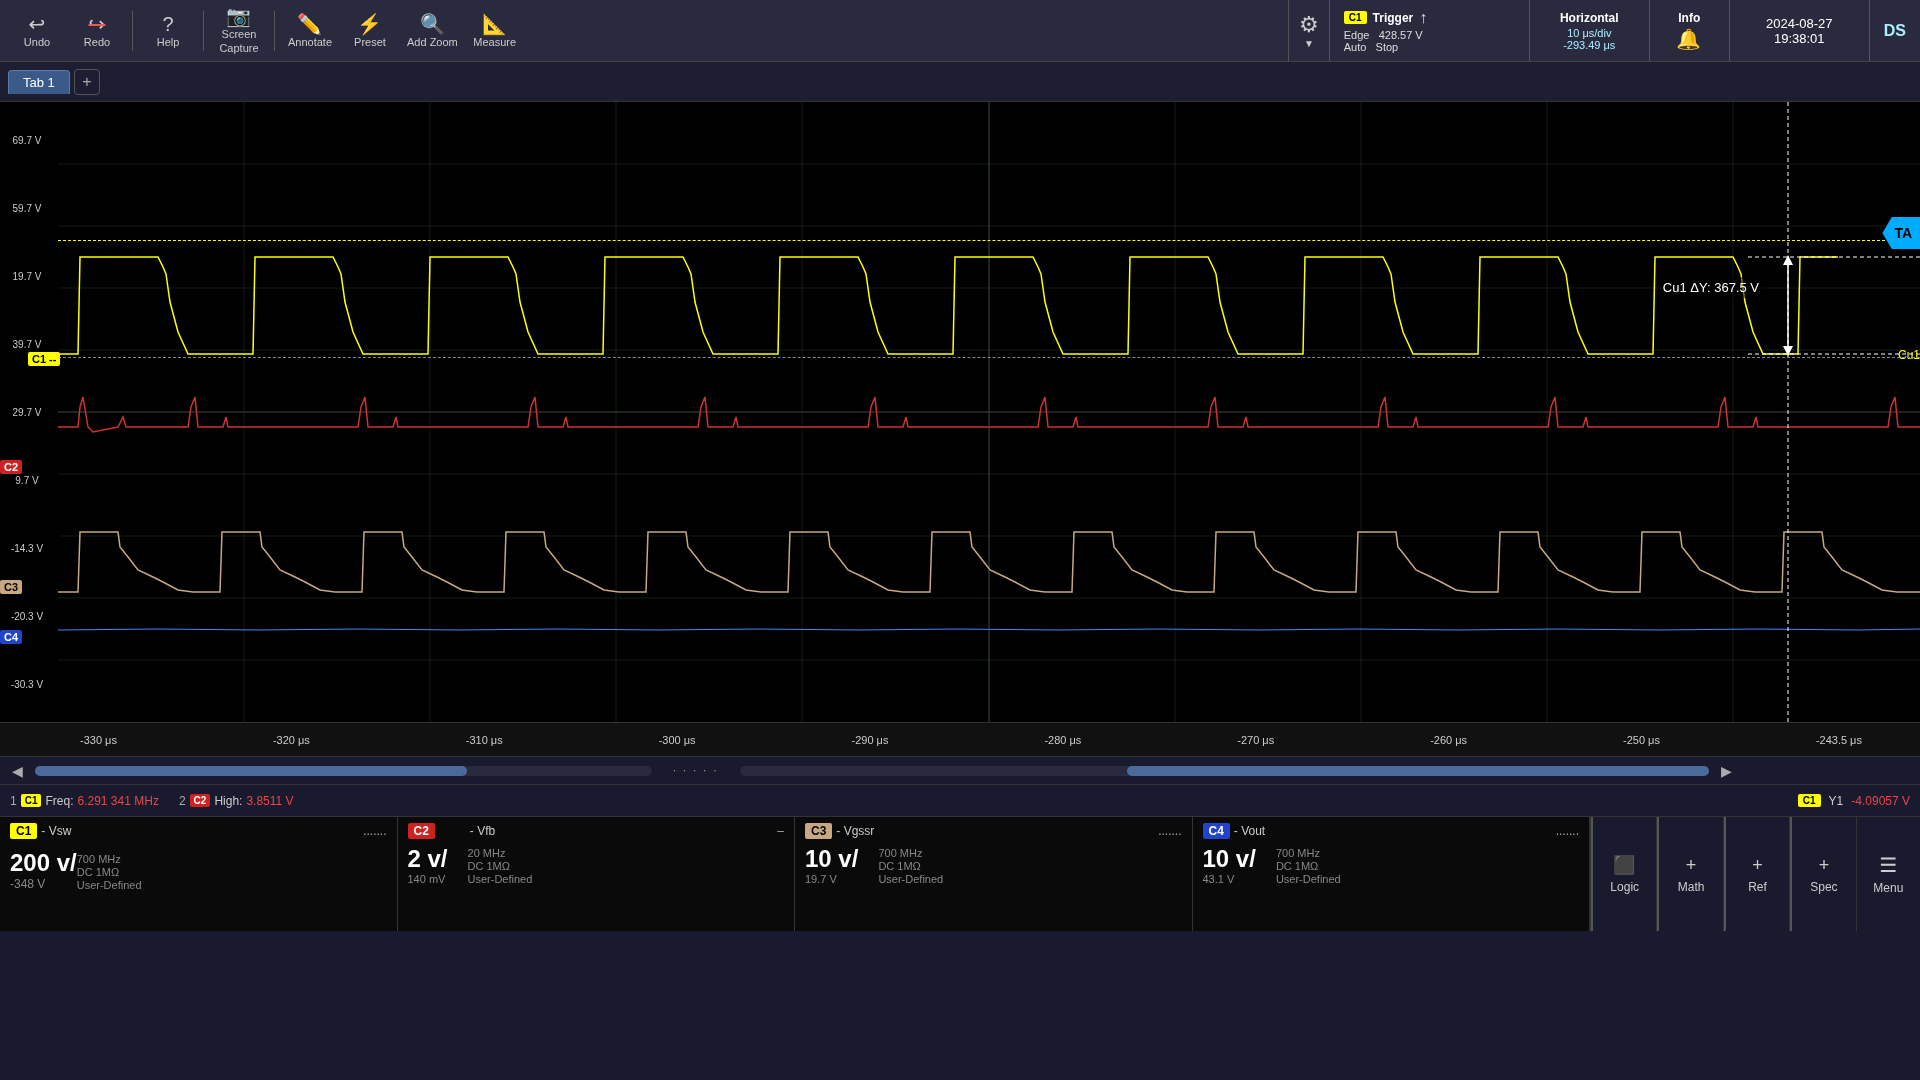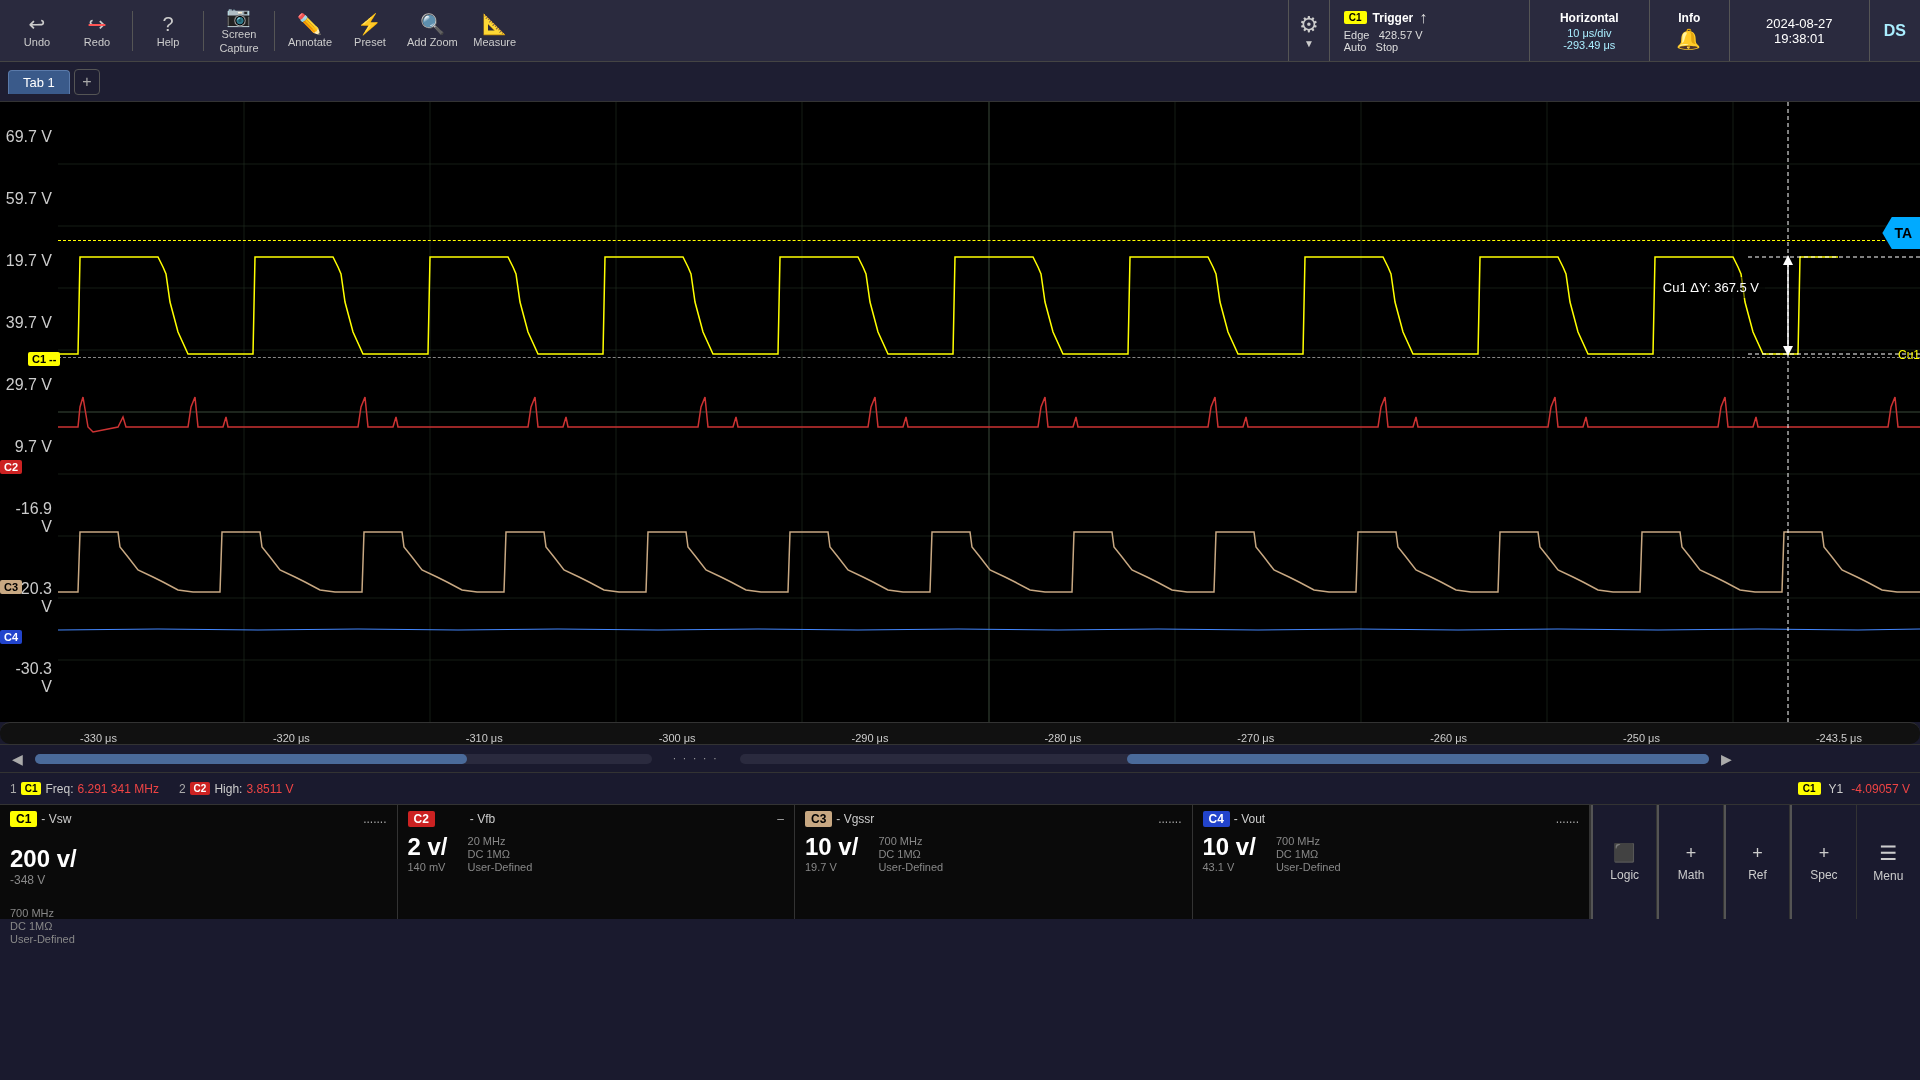--- a/index.html
+++ b/index.html
@@ -74,21 +74,21 @@
     .tab-add {
       background: transparent; border: 1px solid #555; color: #aaa; width: 26px; height: 26px;
       border-radius: 4px; display: flex; align-items: center; justify-content: center; cursor: pointer; font-size: 16px;
     }
 
     
     #scope-area {
       position: relative; background: #000; overflow: hidden;
       width: 1920px; height: 615px;
     }
-    .y-label { font-size: 16px; color: #ccc; text-align: right; padding-right: 4px; }
+    .y-label { font-size: 10px; color: #ccc; text-align: center; padding-right: 4px; }
 
     
     .ch-marker {
       position: absolute; left: 0; font-size: 11px; font-weight: bold;
       padding: 1px 4px; border-radius: 2px; z-index: 20; cursor: pointer;
     }
 
     
     #grid-canvas { position: absolute; top: 0; left: 58px; right: 0; bottom: 0; }
 
@@ -243,21 +243,21 @@
 
 <div id="scope-area" style="position:relative; background:#000; overflow:hidden; width:1920px; height:620px;">
 
   <div style="position:absolute; left:0; top:0; bottom:0; width:58px; z-index:10; display:flex; flex-direction:column; justify-content:space-around; padding:4px 2px;">
     <span class="y-label">69.7 V</span>
     <span class="y-label">59.7 V</span>
     <span class="y-label">19.7 V</span>
     <span class="y-label">39.7 V</span>
     <span class="y-label">29.7 V</span>
     <span class="y-label">9.7 V</span>
-    <span class="y-label">-16.9 V</span>
+    <span class="y-label">-14.3 V</span>
     <span class="y-label">-20.3 V</span>
     <span class="y-label">-30.3 V</span>
   </div>
 
   <div class="ch-marker" style="top:250px; left:0; background:#ffff00; color:#000;margin-left:28px;">C1 --</div>
   <div class="ch-marker" style="top:358px; left:0; background:#cc2222; color:#fff;">C2</div>
   <div class="ch-marker" style="top:478px; left:0; background:#c8a882; color:#000;">C3</div>
   <div class="ch-marker" style="top:528px; left:0; background:#2244cc; color:#fff;">C4</div>
 
   <svg id="grid-canvas" style="position:absolute; top:0; left:58px; right:0; bottom:0; width:calc(100% - 58px); height:100%;" preserveAspectRatio="none" viewBox="0 0 1862 620">
@@ -361,21 +361,21 @@
   <div style="position:absolute; top:115px; right:0; background:#00aaff; color:#000; font-size:14px; font-weight:bold; padding:8px 8px 8px 12px; z-index:30; cursor:pointer; clip-path:polygon(25% 0%, 100% 0%, 100% 100%, 25% 100%, 0% 50%);">
     <span>TA</span>
   </div>
 
   <div style="position:absolute; top:175px; right:155px; color:#fff; font-size:13px; z-index:30; background:rgba(0,0,0,0.5); padding:3px 6px; border-radius:3px;">
     <span>Cu1 ΔY: 367.5 V</span>
   </div>
 
 </div>
 
-<div id="x-axis" style="display:flex; align-items:flex-end; justify-content:space-between; background:#111; height:22px; padding:0 58px 0 80px; border-top:1px solid #333;border-radius:10px;">
+<div id="x-axis" style="display:flex; align-items:center; justify-content:space-between; background:#111; height:34px; padding:0 58px 0 80px; border-top:1px solid #333;">
   <span class="x-label">-330 μs</span>
   <span class="x-label">-320 μs</span>
   <span class="x-label">-310 μs</span>
   <span class="x-label">-300 μs</span>
   <span class="x-label">-290 μs</span>
   <span class="x-label">-280 μs</span>
   <span class="x-label">-270 μs</span>
   <span class="x-label">-260 μs</span>
   <span class="x-label">-250 μs</span>
   <span class="x-label">-243.5 μs</span>
@@ -416,21 +416,21 @@
 </div>
 
 <div style="display:flex; align-items:stretch; background:#111; height:115px; border-top:1px solid #333;">
 
   <div class="ch-panel" style="border-right:1px solid #333; flex:1; padding:6px 10px; cursor:pointer; background:#0a0a0a;">
     <div style="display:flex; align-items:center; gap:4px; margin-bottom:2px;">
       <span style="background:#ffff00; color:#000; font-size:12px; font-weight:bold; padding:1px 6px; border-radius:2px;">C1</span>
       <span style="font-size:12px; color:#ccc;">- Vsw</span>
       <span style="font-size:12px; color:#aaa; margin-left:auto;">.......</span>
     </div>
-    <div style="display:flex; gap:20px; margin-top:16px;flex-direction:column;">
+    <div style="display:flex; margin-top:8px;">
       <div style="display:flex; flex-direction:column;">
         <span style="font-size:24px; font-weight:bold; color:#fff;">200 v/</span>
         <span style="font-size:12px; color:#888;">-348 V</span>
       </div>
       <div style="display:flex; flex-direction:column; font-size:11px; color:#888; justify-content:flex-end; gap:1px;">
         <span>700 MHz</span>
         <span>DC 1MΩ</span>
         <span>User-Defined</span>
       </div>
     </div>

